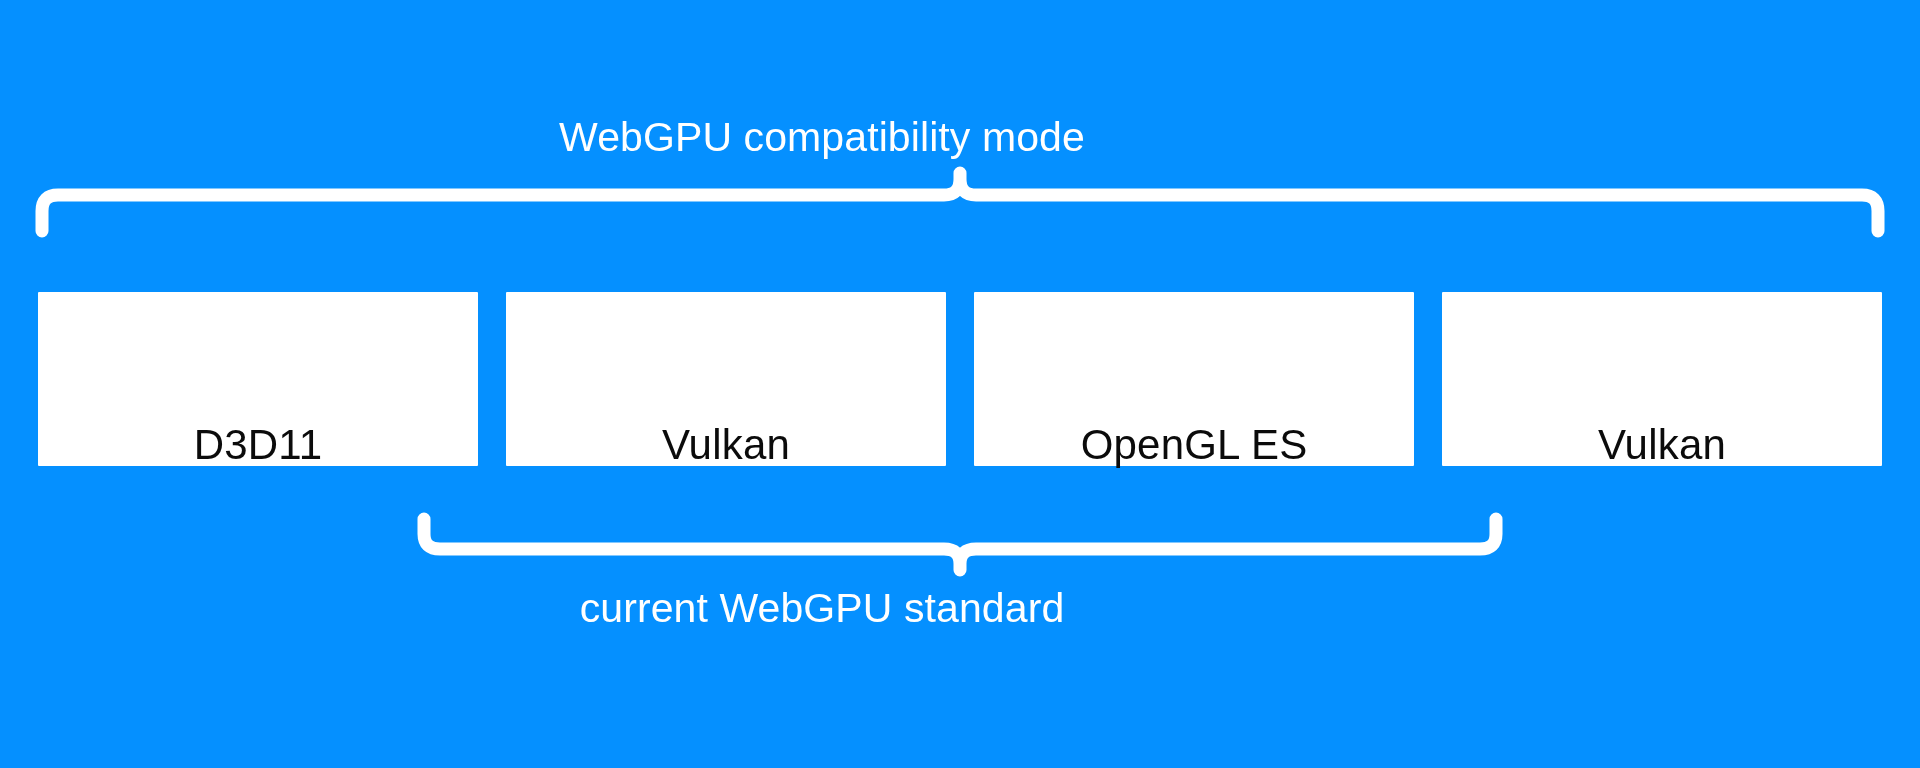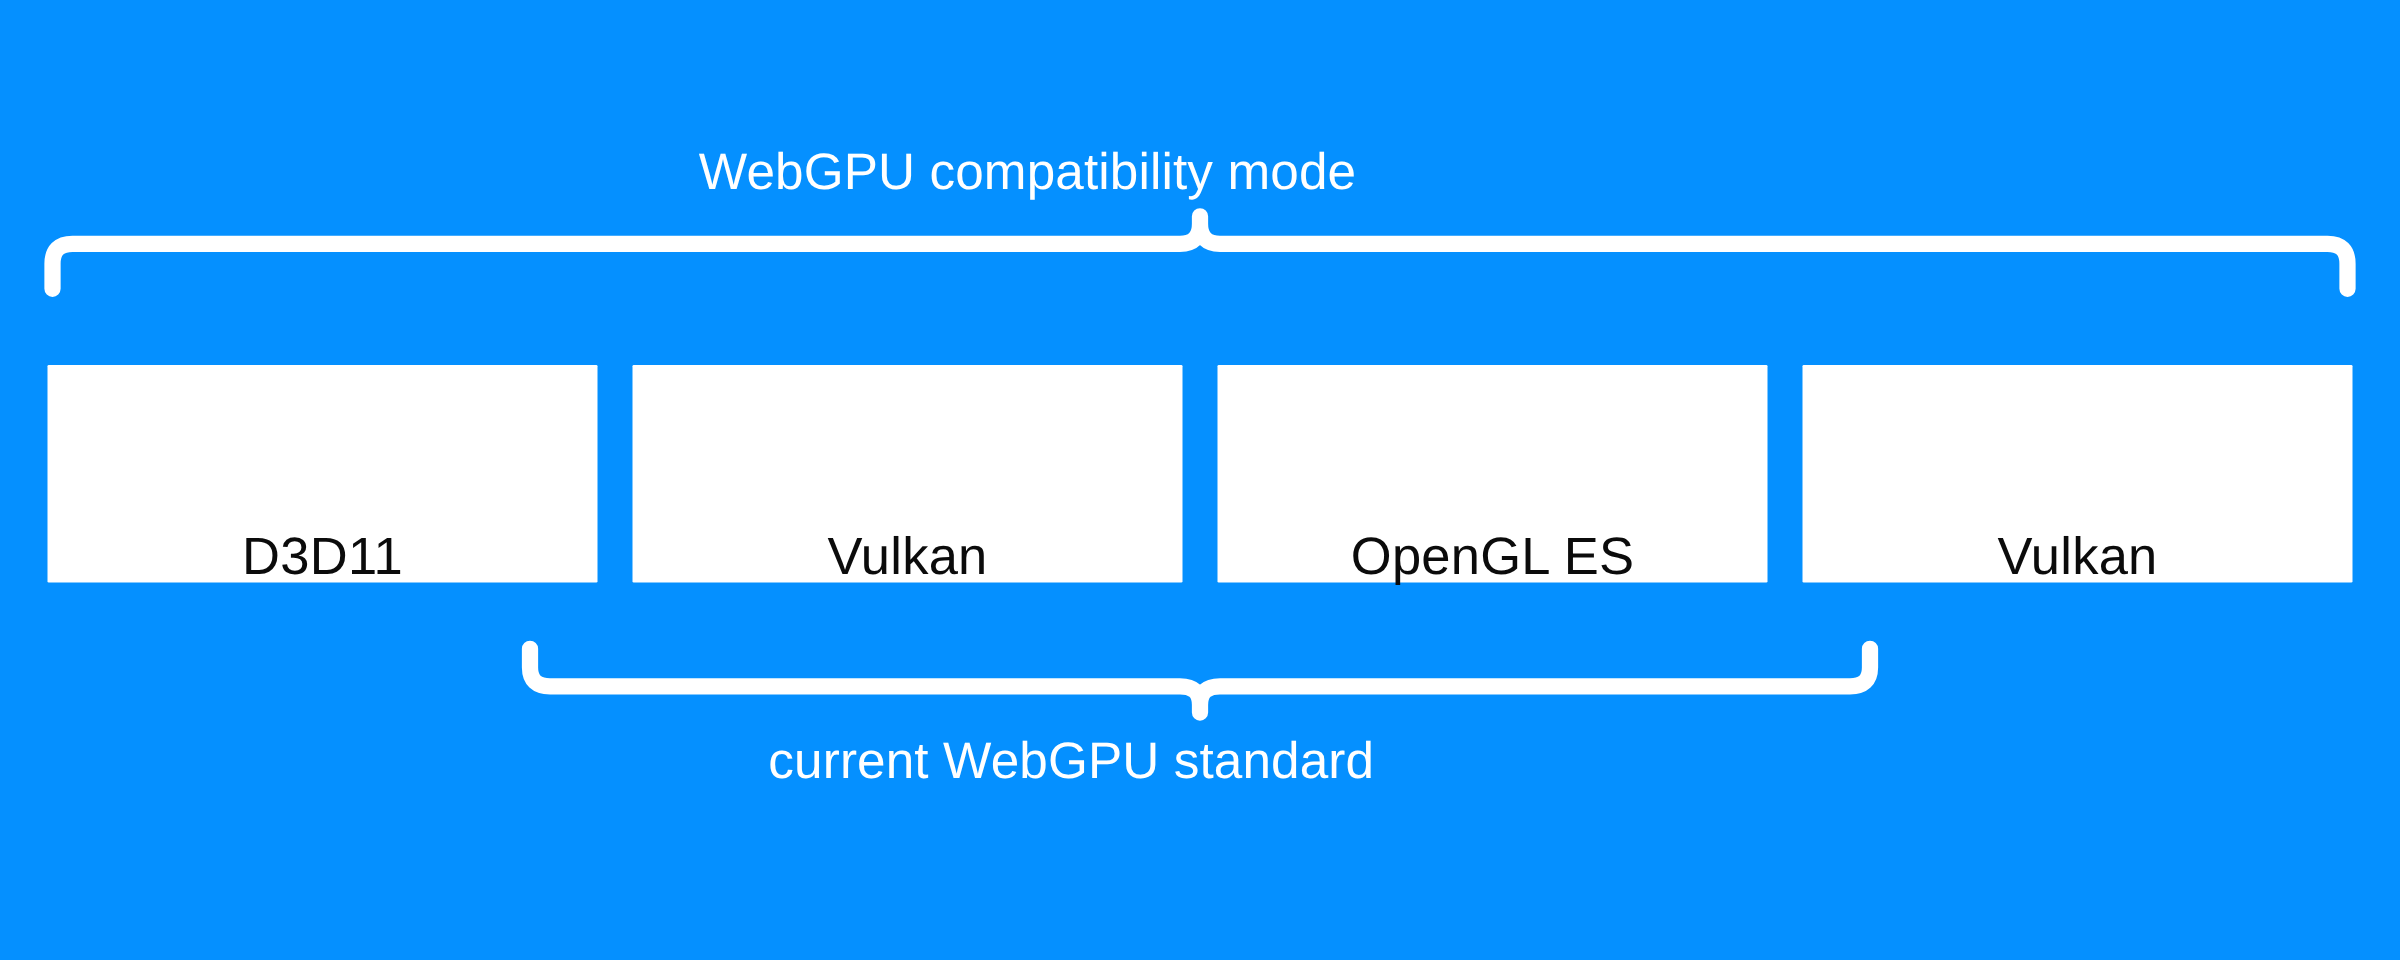--- a/index.html
+++ b/index.html
@@ -34,21 +34,20 @@
     white-space: nowrap;
     line-height: 1;
   }
   #top-caption {
     top: 117px;
     font-size: 41px;
   }
   #bottom-caption {
     top: 588px;
     font-size: 41px;
-    padding-left: 35px;
   }
 
   
   #brace-layer {
     position: absolute;
     left: 0;
     top: 0;
     width: 1920px;
     height: 768px;
     pointer-events: none;

